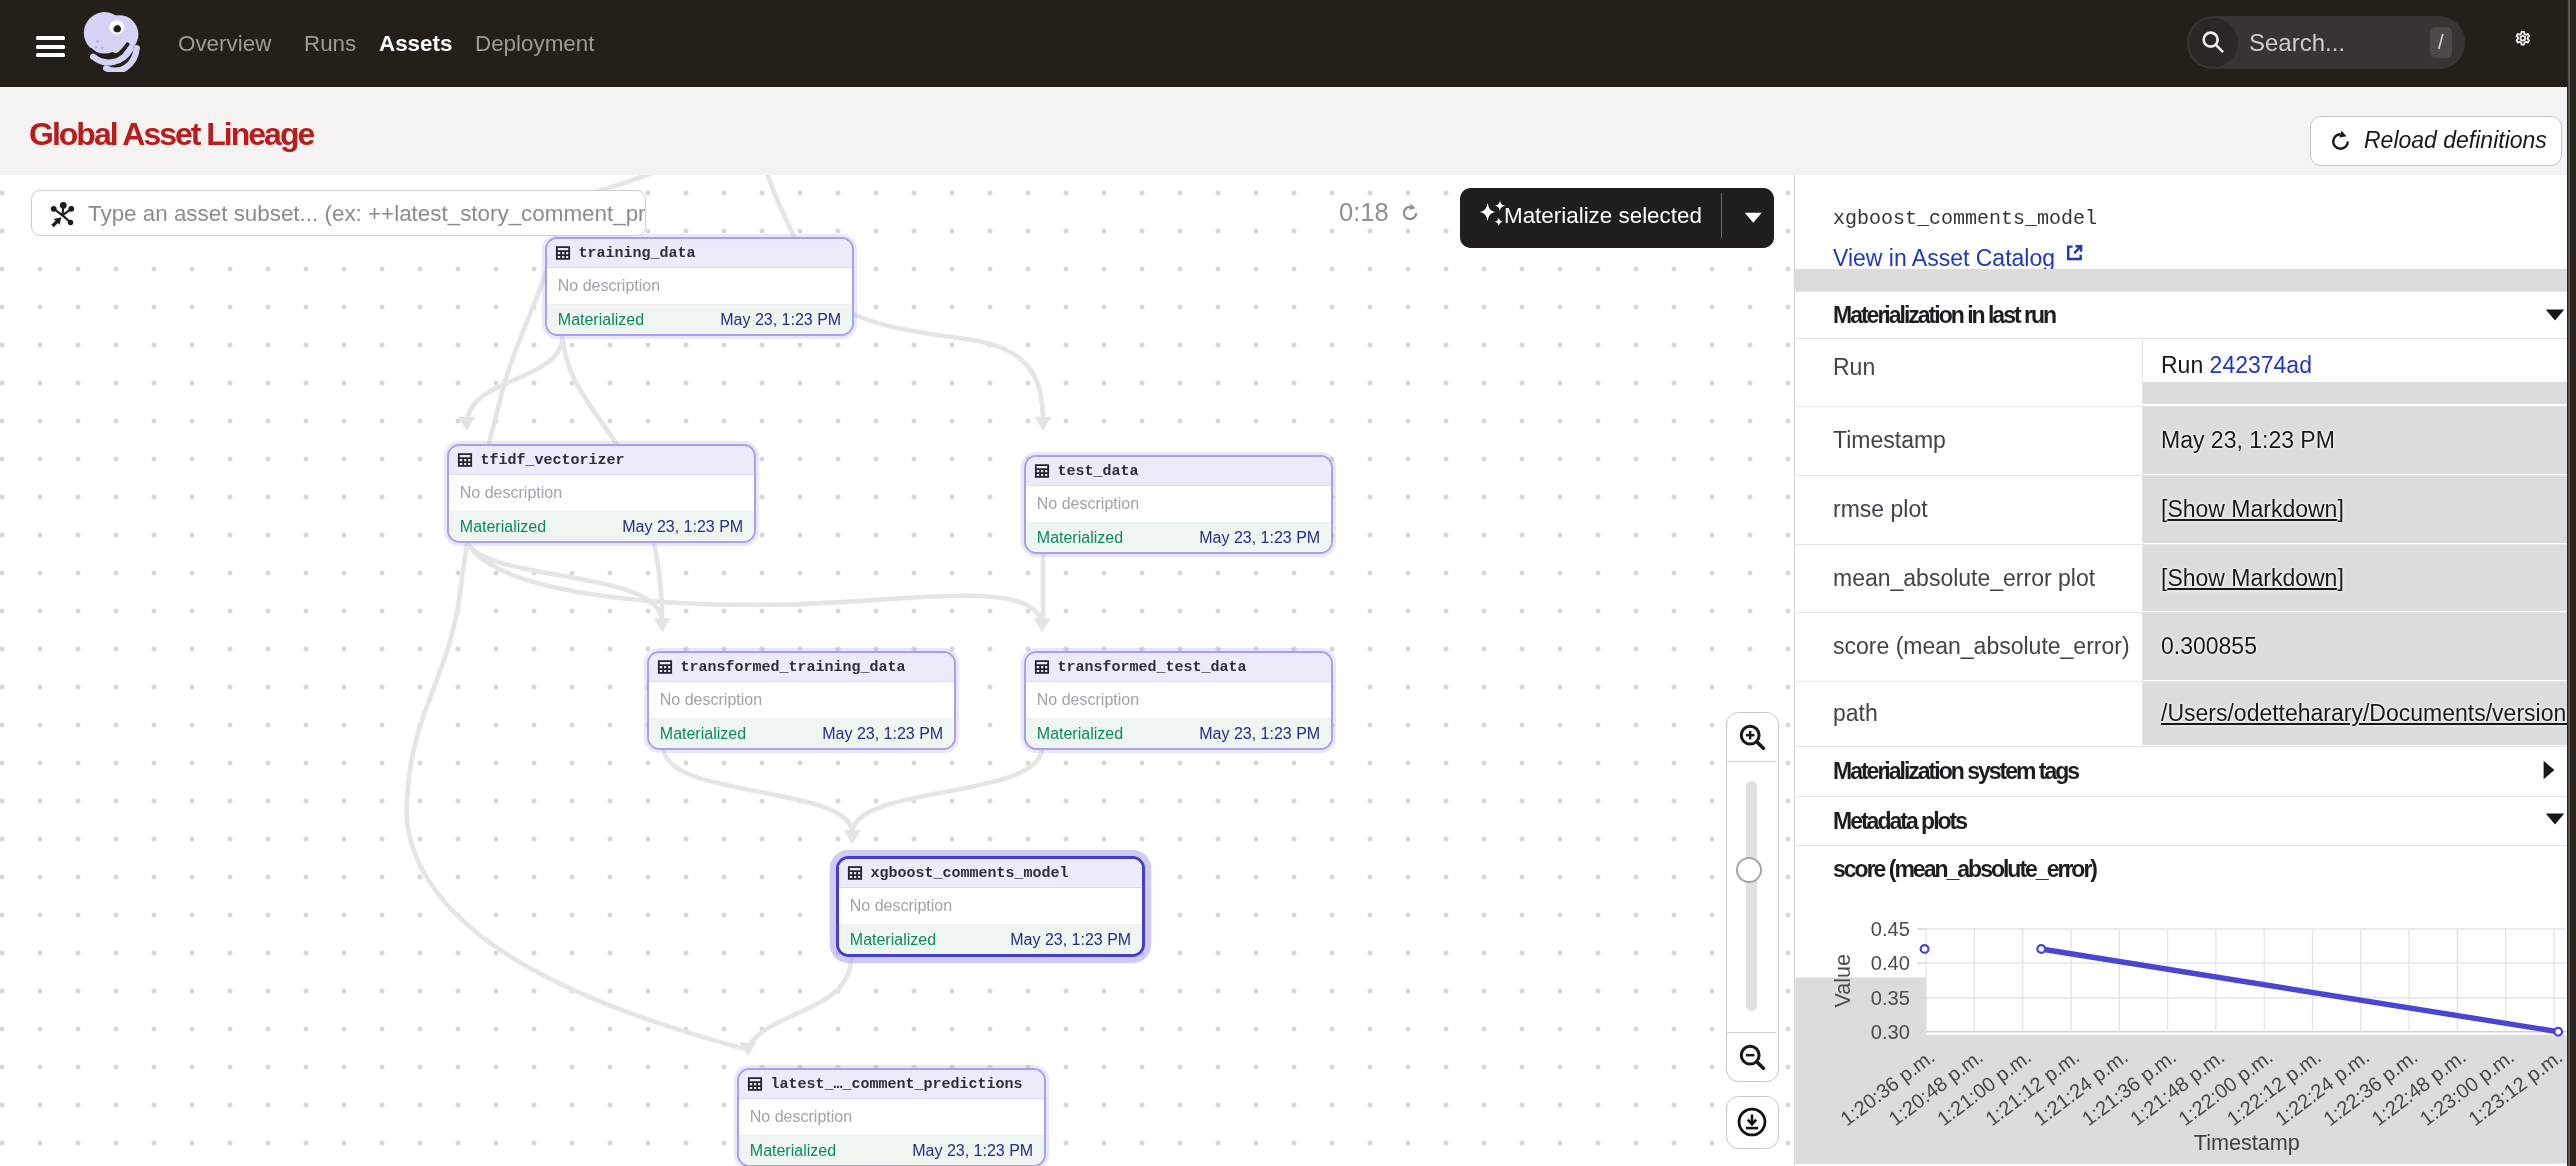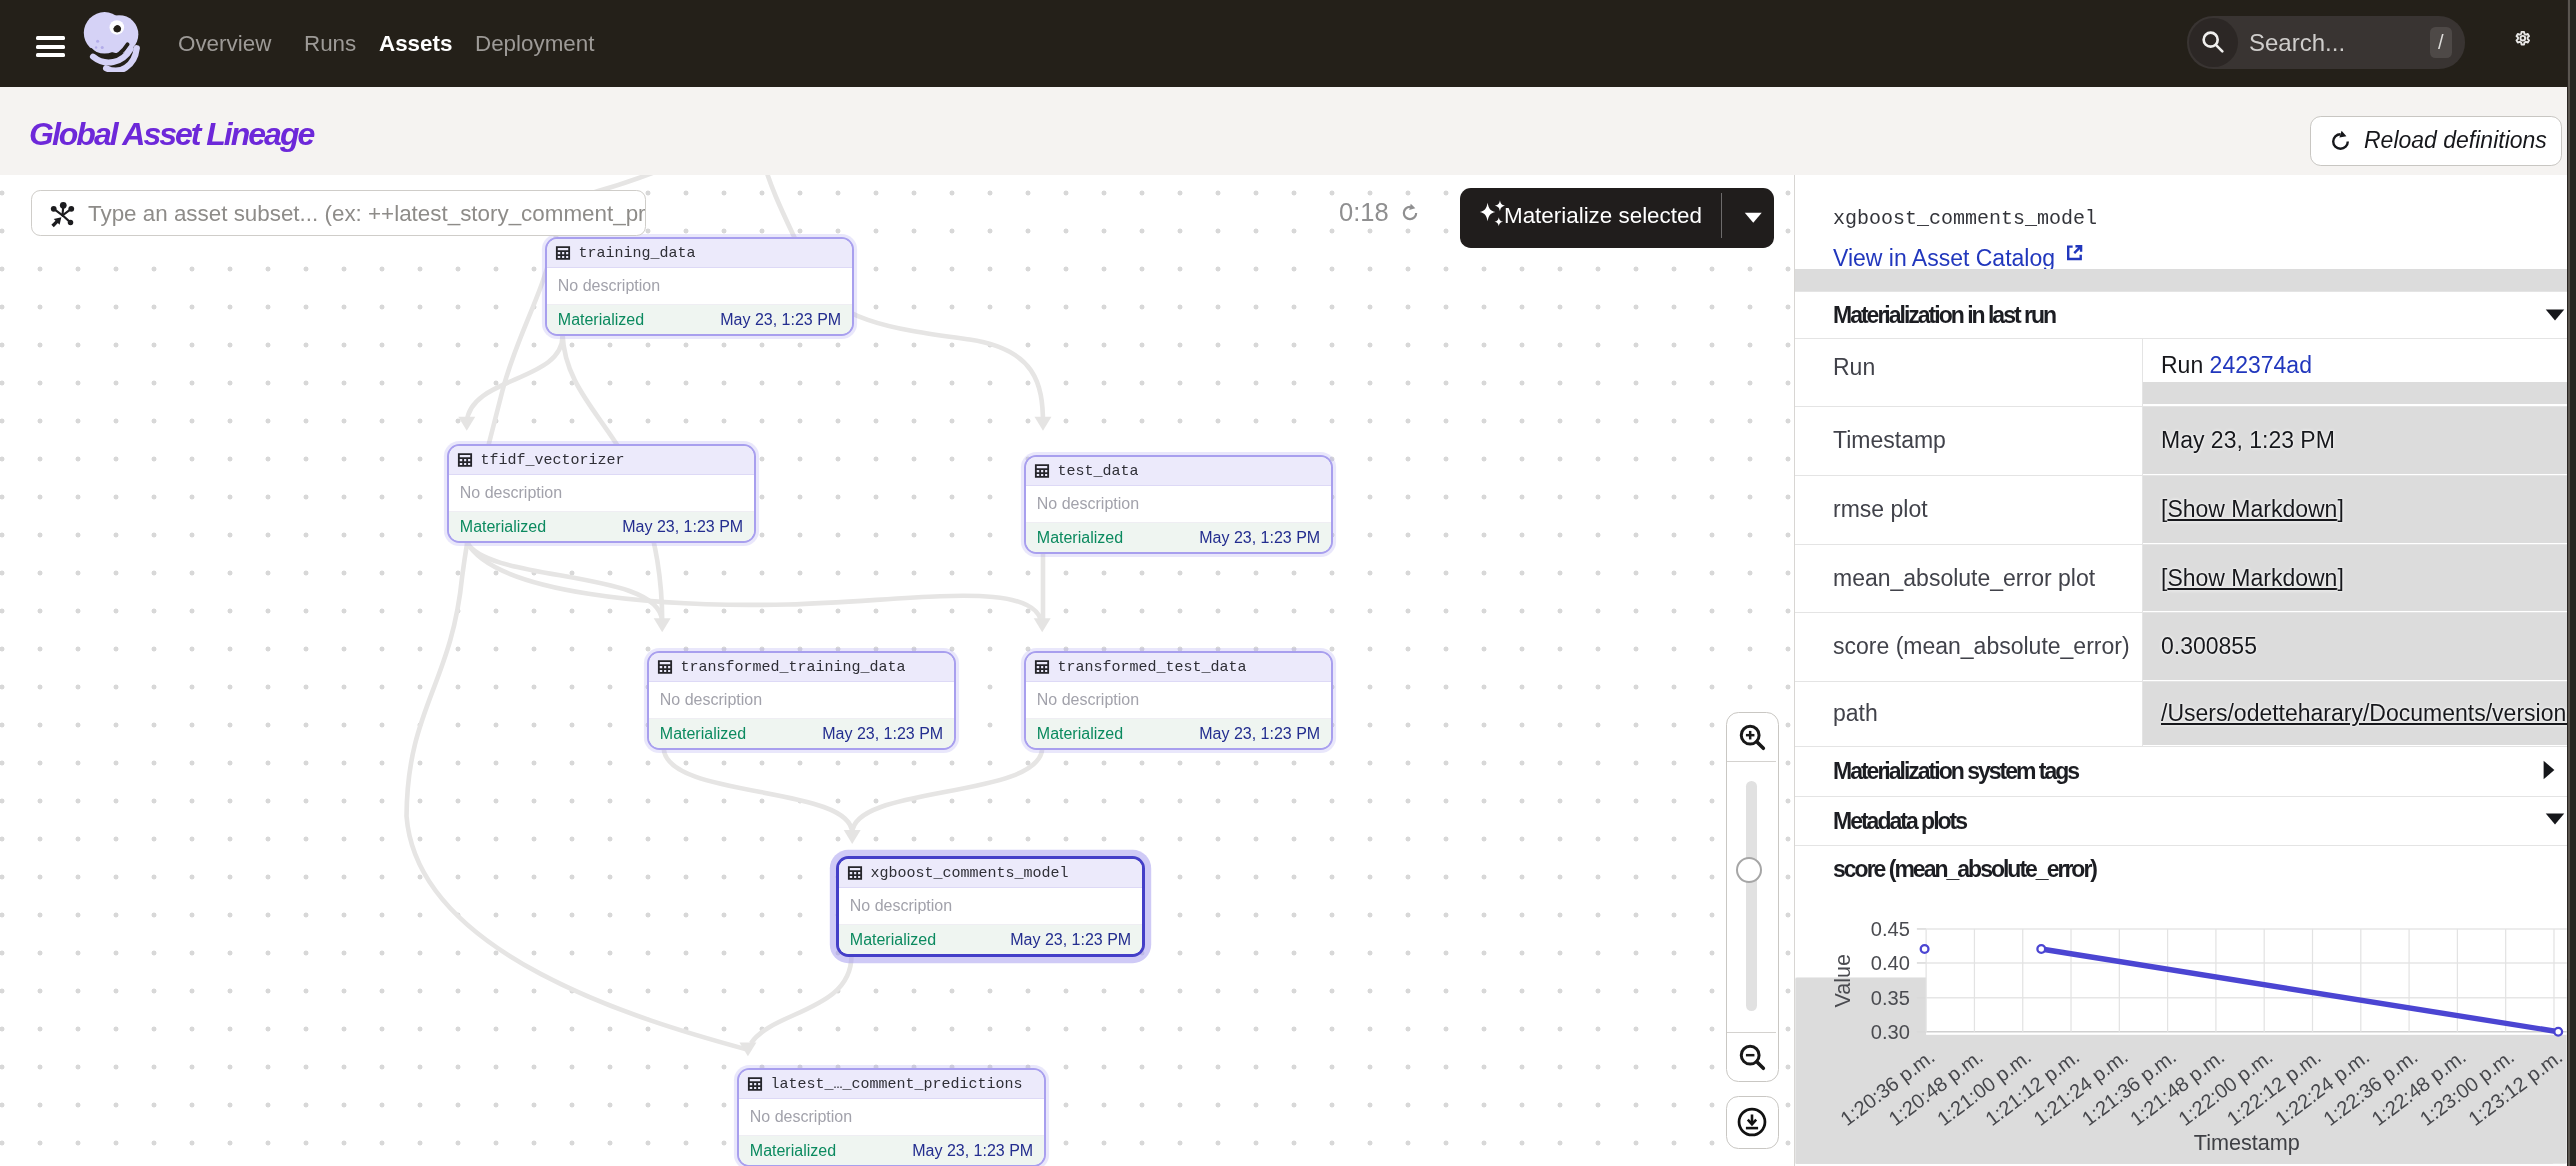--- a/index.html
+++ b/index.html
@@ -11,21 +11,21 @@
   .navlink { position:absolute; top:0; height:87px; line-height:87px; font-size:22.4px; color:#9d9a97; }
   
   #phead { position:absolute; left:0; top:87px; width:2576px; height:89px; background:#f5f3f1; border-bottom:0.8px solid #dcdad7; }
   
   #graph { position:absolute; left:0; top:175px; width:1794px; height:991px; background:#fff; overflow:hidden;
      background-image: radial-gradient(circle, #d8d8d8 2.3px, rgba(0,0,0,0) 2.7px);
      background-size:38px 38px; background-position:21px 37px; }
   .node { position:absolute; width:309px; background:#fff; border:2.3px solid #a89fee; border-radius:12.4px;
      box-shadow:0 0 0 3.1px rgba(168,159,238,0.25); overflow:hidden; }
   .nh { height:29px; background:#eceafb; border-bottom:0.8px solid #ddd9f6; display:flex; align-items:center;
-     padding:0 7.7px; gap:7.7px; font-family:"Liberation Mono",monospace; font-weight:400; font-size:15px; color:#2f2f36; white-space:nowrap;}
+     padding:0 7.7px; gap:7.7px; font-family:"Liberation Mono",monospace; font-weight:700; font-size:15px; color:#2f2f36; white-space:nowrap;}
   .nb { height:37px; display:flex; align-items:center; padding:0 10.8px; font-size:16px; color:#a2a2ab; border-bottom:0.8px solid #efeef3;}
   .nf { height:29px; background:#eff5f1; display:flex; align-items:center; justify-content:space-between;
      padding:0 10.8px; font-size:16px; }
   .mat { color:#0b8a5f; }
   .dt  { color:#232d8f; }
   
   #panel { position:absolute; left:1794px; top:175px; width:782px; height:991px; background:#fff; border-left:0.8px solid #d8d6d3; }
   .sel { position:absolute; background:#dcdcdc; }
   .rowline { position:absolute; left:1795px; width:772px; height:0; border-top:0.8px solid #e4e4e4; }
   .lbl { position:absolute; left:1833px; font-size:23px; color:#41424a; }
@@ -69,21 +69,21 @@
     <div class="abs" style="left:243px; top:10.8px; width:21.6px; height:31px; background:#4e4947; border-radius:5.4px; color:#dddcda; font-size:20px; text-align:center; line-height:31px;">/</div>
   </div>
 
   <svg class="abs" style="left:2512px; top:29px;" width="21.6" height="21.6" viewBox="0 0 24 24">
     <path fill="none" stroke="#e8e7e6" stroke-width="2.1" stroke-linejoin="round" d="M10.6 3.2 L10.2 5.4 C9.6 5.6 9 5.9 8.5 6.3 L6.4 5.5 L5 7.9 L6.7 9.4 C6.6 9.9 6.6 10.5 6.7 11 L5 12.6 L6.4 15 L8.5 14.2 C9 14.6 9.6 14.9 10.2 15.1 L10.6 17.3 H13.4 L13.8 15.1 C14.4 14.9 15 14.6 15.5 14.2 L17.6 15 L19 12.6 L17.3 11 C17.4 10.5 17.4 9.9 17.3 9.4 L19 7.9 L17.6 5.5 L15.5 6.3 C15 5.9 14.4 5.6 13.8 5.4 L13.4 3.2 Z"></path>
     <circle cx="12" cy="10.2" r="2.6" fill="none" stroke="#e8e7e6" stroke-width="2.1"></circle>
   </svg>
 </div>
 
 <div id="phead">
-  <div class="abs" style="left:29px; top:29px; font-size:32px; font-weight:700; color:#6d28d9; letter-spacing:-2px;font-style:italic;">Global Asset Lineage</div>
+  <div class="abs" style="left:29px; top:29px; font-size:32px; font-weight:700; color:#b91c1c; letter-spacing:-2px;">Global Asset Lineage</div>
   <div class="abs" style="left:2310px; top:29px; width:252px; height:50px; background:#fff; border:1.5px solid #c8c6c2; border-radius:10.8px;">
     <svg class="abs" style="left:17px; top:11.6px;" width="25" height="25" viewBox="0 0 24 24">
       <path d="M12 5 a7 7 0 1 0 7 7" fill="none" stroke="#16171b" stroke-width="2.3"></path>
       <path d="M12 5 L12 1.6 L18 5 L12 8.4 Z" fill="#16171b" stroke="none" transform="rotate(18 12 5)"></path>
     </svg>
     <div class="abs" style="left:53px; top:10px; font-size:23px; font-weight:500; color:#16171b;font-style:italic;">Reload definitions</div>
   </div>
 </div>
 
 <div id="graph">

